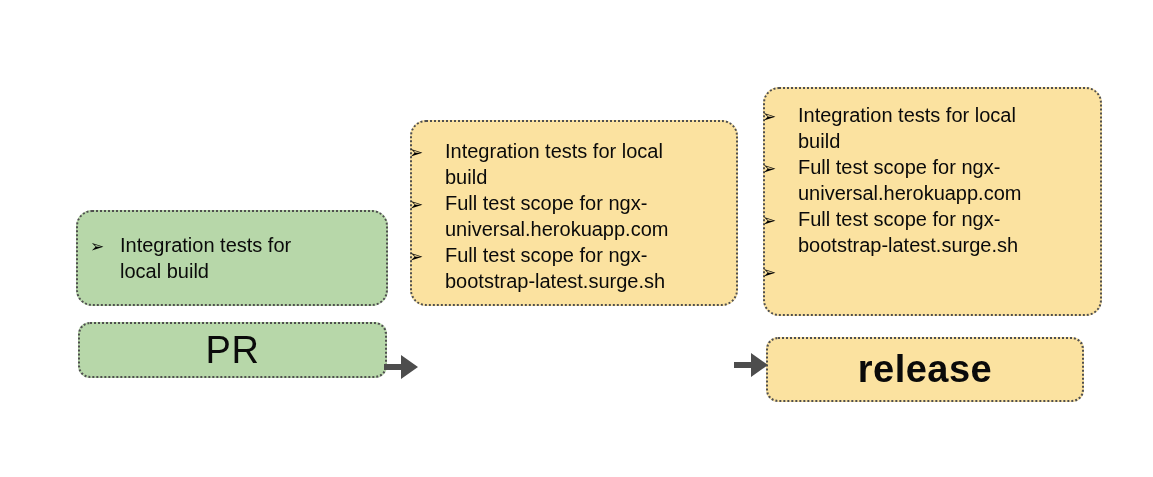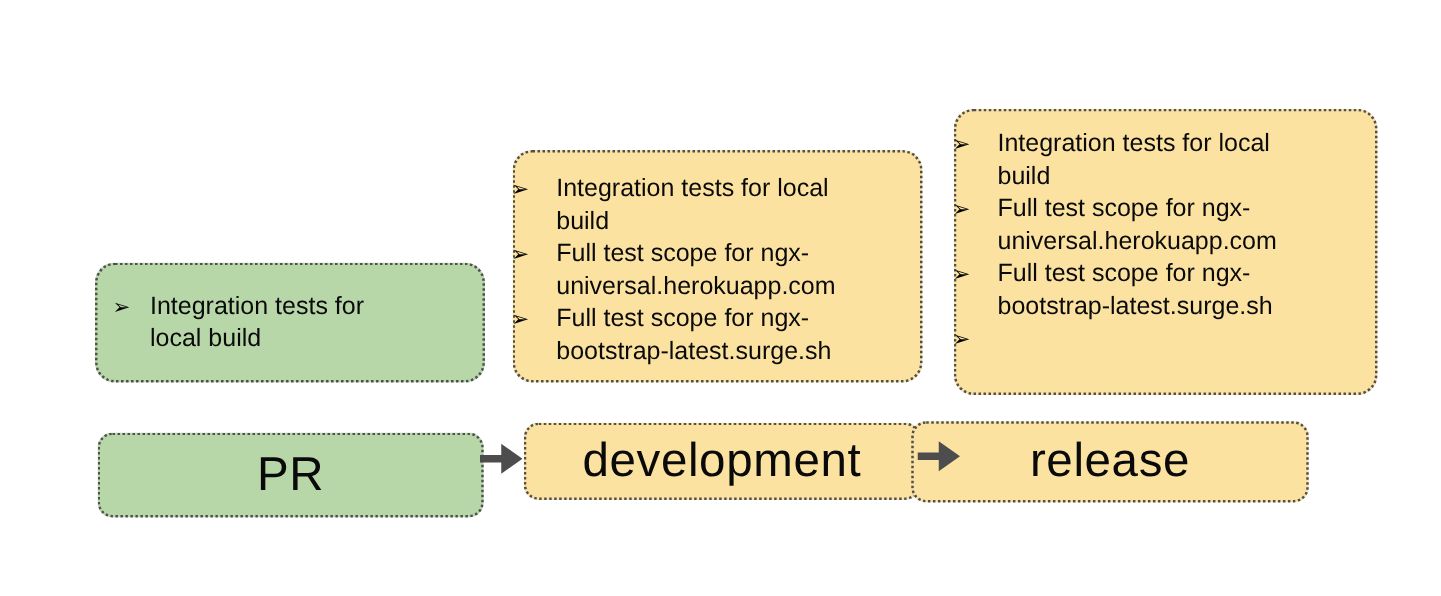--- a/index.html
+++ b/index.html
@@ -66,30 +66,31 @@
   .notes--rel  .bullet  { left: -3px; }
   .stage-label {
     border-radius: 12px;
     display: flex;
     align-items: center;
     justify-content: center;
     font-size: 38px;
     letter-spacing: 0.5px;
   }
   .stage-label--pr {
-    left: 78px; top: 346px; width: 309px; height: 68px;
+    left: 78px; top: 322px; width: 309px; height: 56px;
     background: #b7d7a9;
   }
   .stage-label--dev {
     left: 419px; top: 338px; width: 317px; height: 62px;
     background: #fbe2a0;
   }
   .stage-label--rel {
-    left: 729px; top: 337px; width: 318px; height: 65px;
+    left: 766px; top: 337px; width: 318px; height: 65px;
     background: #fbe2a0;
+    font-weight: bold;
   }
   .flow-arrow {
     position: absolute;
     width: 34px;
     height: 26px;
   }
   .flow-arrow--1 { left: 384px; top: 354px; }
   .flow-arrow--2 { left: 734px; top: 352px; }
   .flow-arrow svg { display: block; width: 100%; height: 100%; }
 </style>
@@ -141,23 +142,20 @@
       <li class="note-item">
         <span class="bullet">➢</span>
       </li>
     </ul>
   </div>
 
   <div class="box stage-label stage-label--pr">
     <span>PR</span>
   </div>
 
-  <div class="box stage-label stage-label--dev">
-    <span>development</span>
-  </div>
 
   <div class="box stage-label stage-label--rel">
     <span>release</span>
   </div>
 
   <div class="flow-arrow flow-arrow--1">
     <svg viewBox="0 0 34 26" xmlns="http://www.w3.org/2000/svg" aria-hidden="true">
       <path d="M0 10 L17 10 L17 1 L34 13 L17 25 L17 16 L0 16 Z" fill="#4d4d4d"></path>
     </svg>
   </div>

